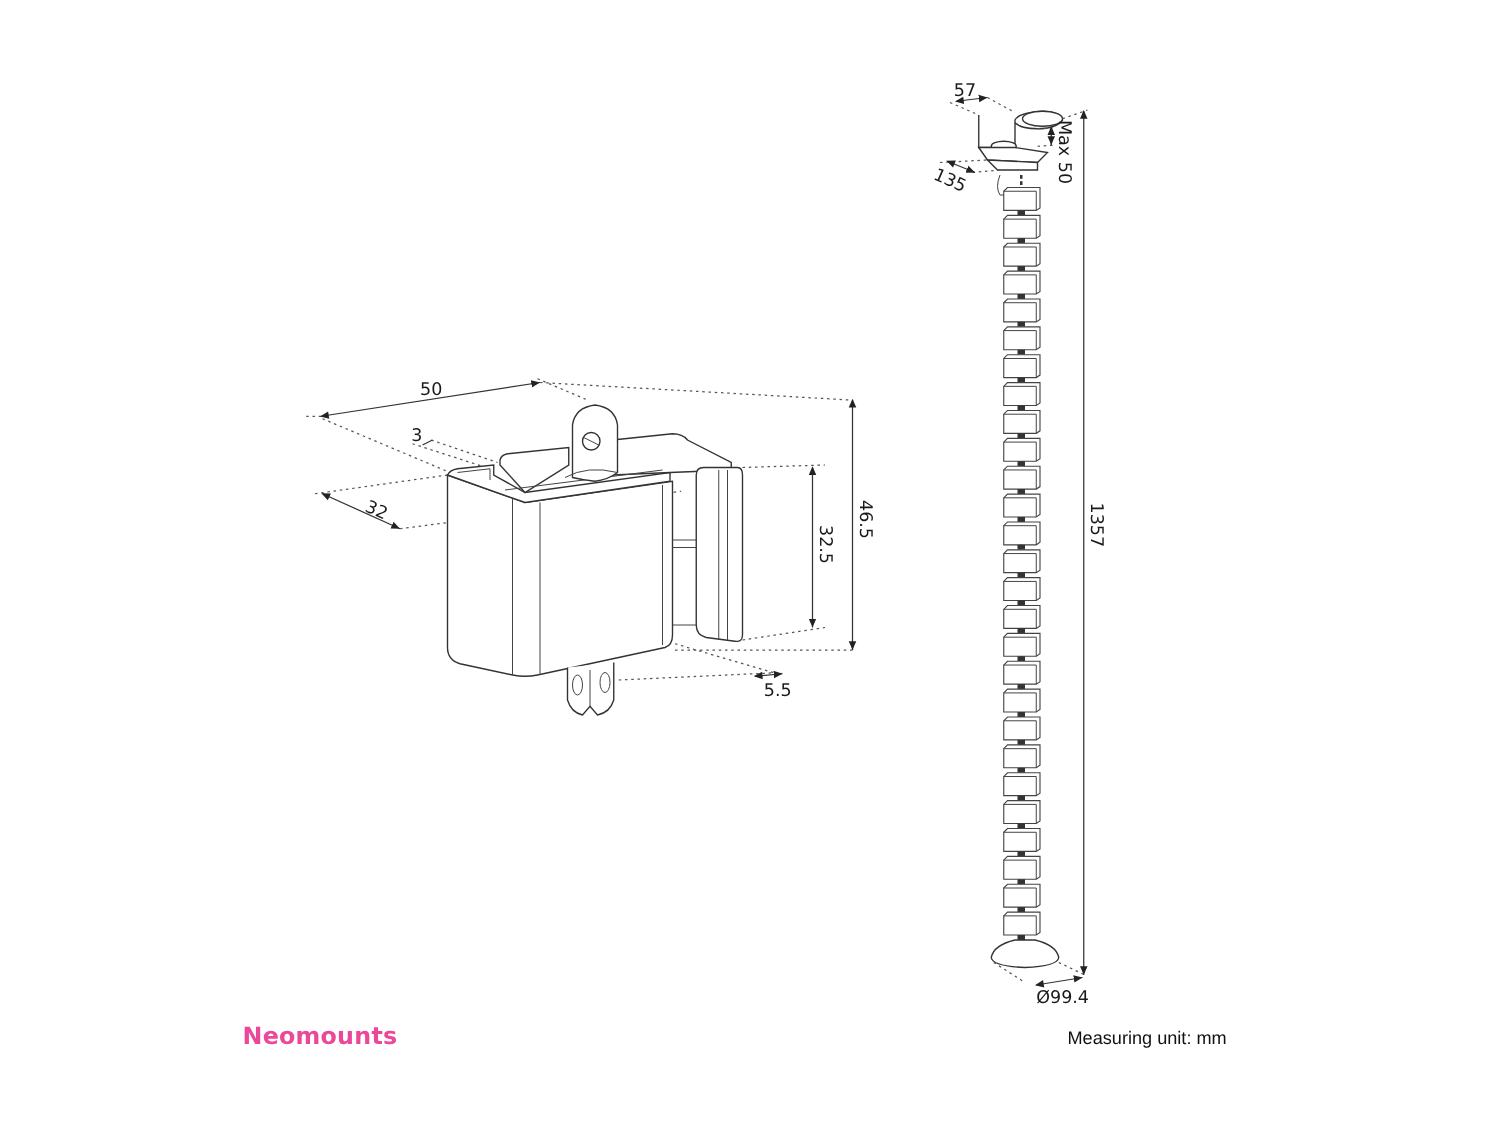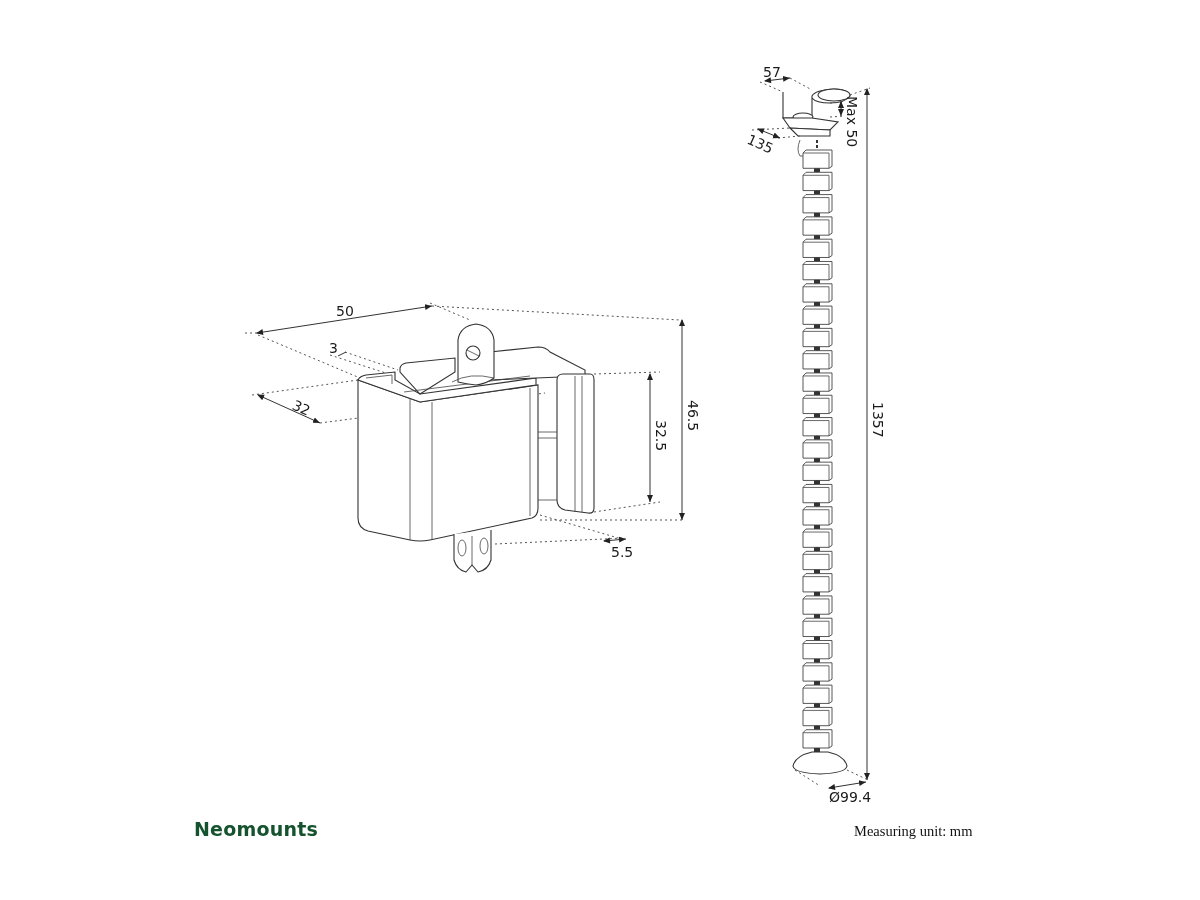--- a/index.html
+++ b/index.html
@@ -4,22 +4,22 @@
   <style>
     html, body { margin: 0; padding: 0; background: #ffffff; }
     body { width: 1200px; height: 900px; position: relative; overflow: hidden; font-family: "DejaVu Sans", sans-serif; }
     svg { position: absolute; left: 0; top: 0; }
     .dim-text { font-family: "DejaVu Sans", sans-serif; font-size: 14px; fill: #1a1a1a; }
     .line { stroke: #333; stroke-width: 1; fill: none; }
     .thin { stroke: #444; stroke-width: 0.8; fill: none; }
     .dot { stroke: #555; stroke-width: 1; stroke-dasharray: 2 3; fill: none; }
     .body-fill { fill: #ffffff; stroke: #333; stroke-width: 1.1; }
     .link { fill: #fff; stroke: #444; stroke-width: 0.9; }
-    .brand { position: absolute; left: 194px; top: 818px; font-family: "DejaVu Sans", sans-serif; font-size: 19px; font-weight: bold; color: #14532d; letter-spacing: 0.2px; }
-    .unit { position: absolute; left: 854px; top: 823px; font-family: Liberation Serif, serif; font-size: 14.5px; color: #111; }
+    .brand { position: absolute; left: 194px; top: 818px; font-family: "DejaVu Sans", sans-serif; font-size: 19px; font-weight: bold; color: #ec4899; letter-spacing: 0.2px; }
+    .unit { position: absolute; left: 854px; top: 823px; font-family: Liberation Sans, sans-serif; font-size: 14.5px; color: #111; }
   </style>
 </head>
 <body>
 
 <svg width="1200" height="900" viewBox="0 0 1200 900">
   <defs>
     <marker id="arr" markerWidth="8" markerHeight="8" refX="7" refY="4" orient="auto" markerUnits="userSpaceOnUse">
       <path d="M0,1 L7,4 L0,7 z" fill="#222"></path>
     </marker>
     <marker id="arrs" markerWidth="8" markerHeight="8" refX="1" refY="4" orient="auto" markerUnits="userSpaceOnUse">

